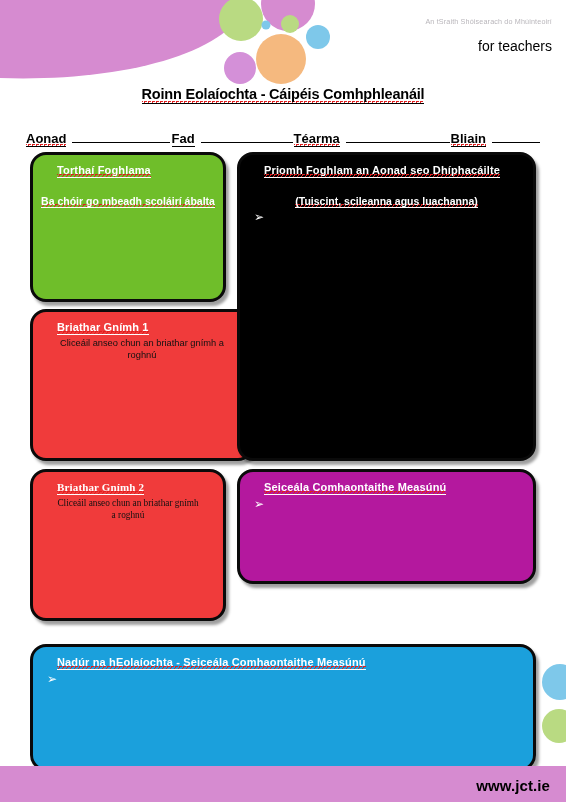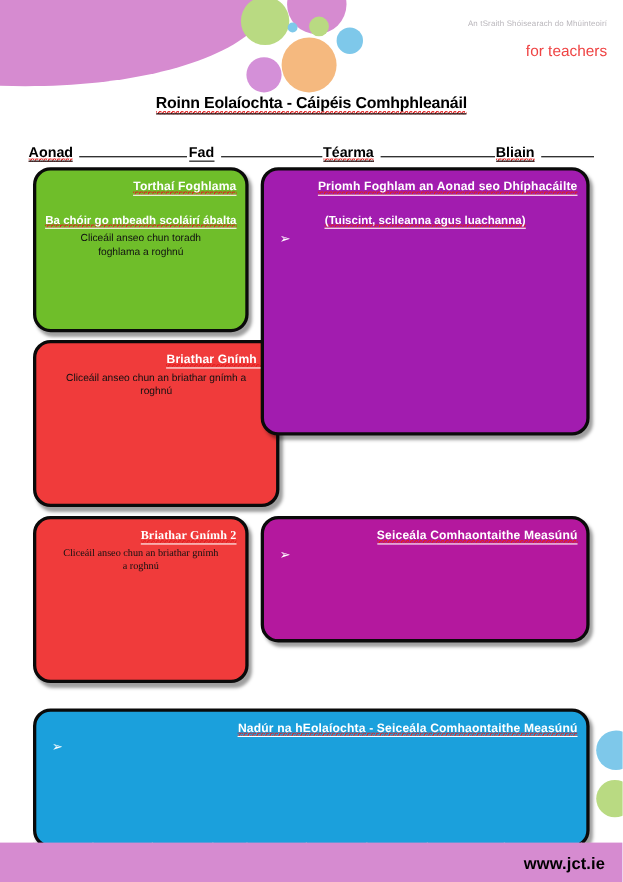--- a/index.html
+++ b/index.html
@@ -49,21 +49,21 @@
     white-space: nowrap;
   }
   .logo-junior { color: #a9a6ab; font-weight: 400; }
   .lg-c1 { color: #7ec8ea; font-weight: 700; }
   .lg-y  { color: #b9da82; font-weight: 700; }
   .lg-c2 { color: #f5b97f; font-weight: 700; }
   .lg-l  { color: #f2a0c0; font-weight: 700; }
   .lg-e  { color: #d490d8; font-weight: 700; }
   .logo-sub {
     font-size: 14px;
-    color: #ef4444;
+    color: #000000;
     margin-top: 1px;
     letter-spacing: 0px;
     white-space: nowrap;
   }
 
   
   .doc-title {
     position: absolute;
     left: 0; top: 86px;
     width: 566px;
@@ -130,26 +130,26 @@
 
   .card {
     position: absolute;
     border: 3.5px solid #0a0a0a;
     border-radius: 16px;
     box-sizing: border-box;
     box-shadow: 3px 4px 3px rgba(0,0,0,0.38);
     overflow: hidden;
   }
   .card-title {
-    text-align: right;
+    text-align: left;
     font-weight: bold;
     color: #ffffff;
     font-size: 11px;
     letter-spacing: 0.15px;
-    padding: 0 8px;
+    padding: 0 24px;
     margin-top: 8px;
     line-height: 1.32;
   }
   .card-title .u {
     border-bottom: 1px solid #ffffff;
     padding-bottom: 0.5px;
     background-image:
       repeating-linear-gradient(135deg, #e02020 0 1px, transparent 1px 2px);
     background-repeat: repeat-x;
     background-size: 4px 2.5px;
@@ -185,21 +185,21 @@
     left: 14px;
     color: #ffffff;
     font-size: 12px;
     line-height: 1;
   }
 
   
   #card-lo      { left: 30px;  top: 152px; width: 196px; height: 150px; background: #6FBE2A; }
   #card-verb1   { left: 30px;  top: 309px; width: 224px; height: 152px; background: #F03B3B; }
   #card-verb2   { left: 30px;  top: 469px; width: 196px; height: 152px; background: #F03B3B; font-family: Liberation Serif, serif; }
-  #card-key     { left: 237px; top: 152px; width: 299px; height: 244px; background: #a21caf; }
+  #card-key     { left: 237px; top: 152px; width: 299px; height: 309px; background: #000000; }
   #card-assess  { left: 237px; top: 469px; width: 299px; height: 115px; background: #B4189E; }
   #card-nos     { left: 30px;  top: 644px; width: 506px; height: 127px; background: #1BA0DC; }
 
   
   .edge-circle { position: absolute; border-radius: 50%; }
   #edge-blue  { right: -12px; top: 664px; width: 36px; height: 36px; background: #7ec8ea; }
   #edge-green { right: -10px; top: 709px; width: 34px; height: 34px; background: #b9da82; }
   #edge-blue2 { left: 36px;   top: 768px; width: 16px; height: 16px; background: #7ec8ea; }
 
   
@@ -278,21 +278,20 @@
     <span class="field-label mis">Bliain</span>
     <span class="field-blank fb-4"></span>
   </div>
 </div>
 
 <div class="cards">
 
   <div class="card" id="card-lo">
     <div class="card-title"><span class="u">Torthaí Foghlama</span></div>
     <div class="card-sub"><span class="u">Ba chóir go mbeadh scoláirí ábalta</span></div>
-    <div class="card-hint">Cliceáil anseo chun toradh foghlama a roghnú</div>
   </div>
 
   <div class="card" id="card-verb1">
     <div class="card-title"><span class="u">Briathar Gnímh 1</span></div>
     <div class="card-hint">Cliceáil anseo chun an briathar gnímh a roghnú</div>
   </div>
 
   <div class="card" id="card-verb2">
     <div class="card-title"><span class="u">Briathar Gnímh 2</span></div>
     <div class="card-hint">Cliceáil anseo chun an briathar gnímh a roghnú</div>

